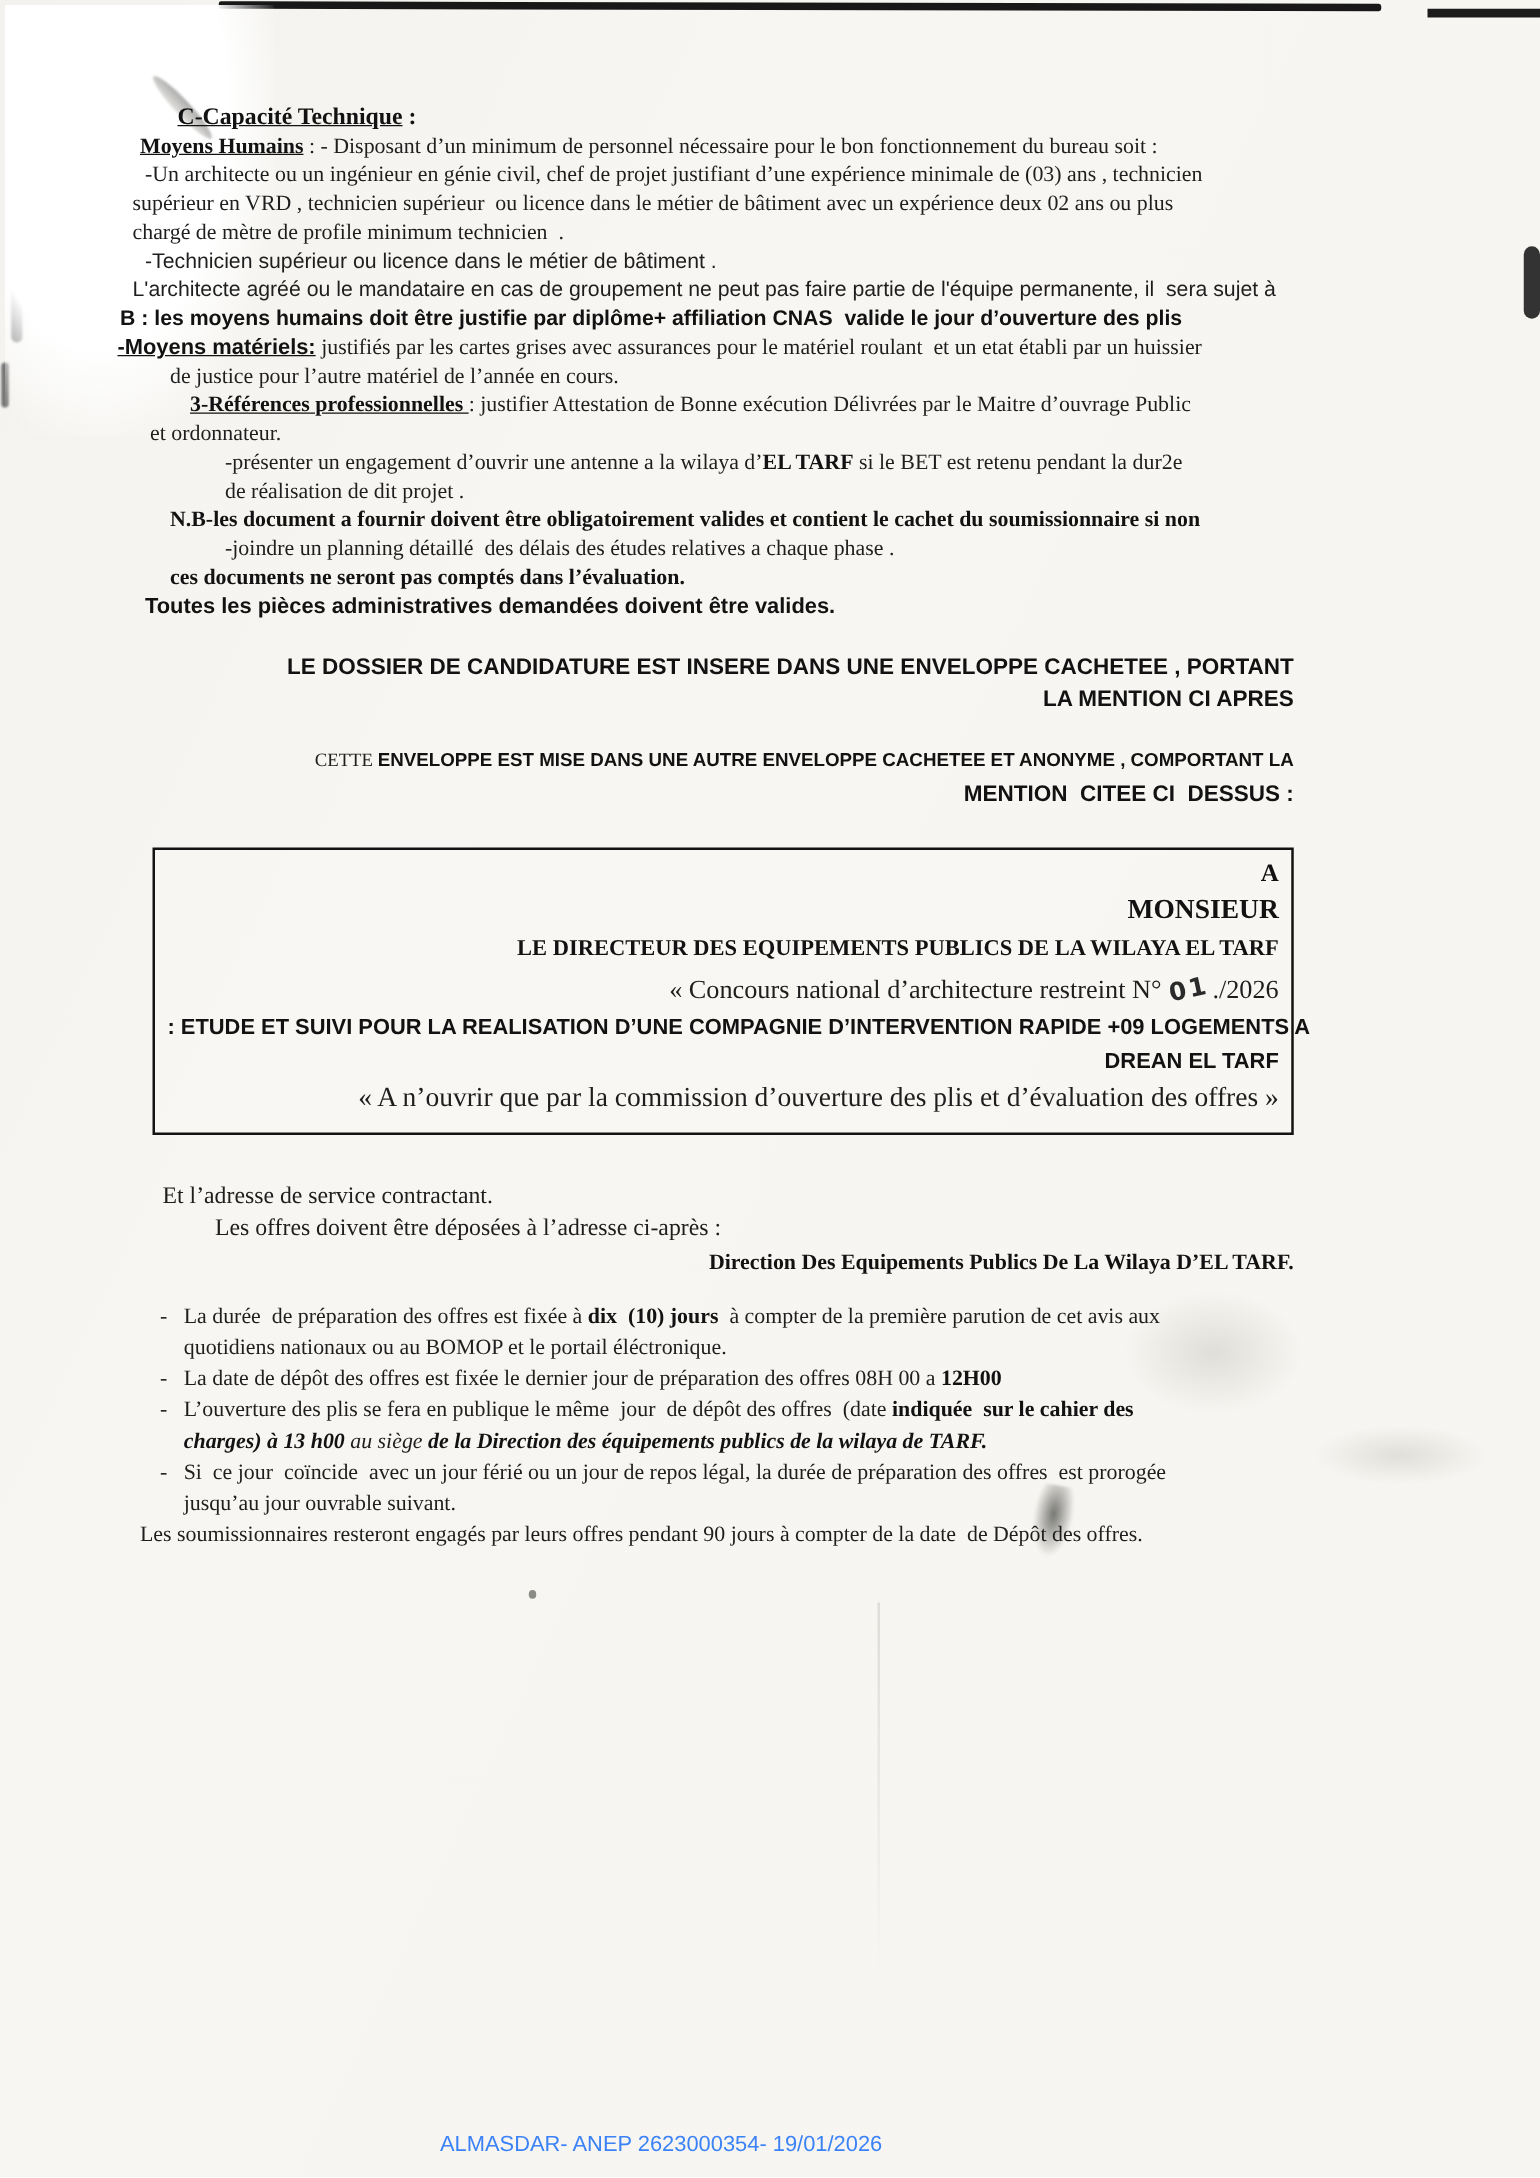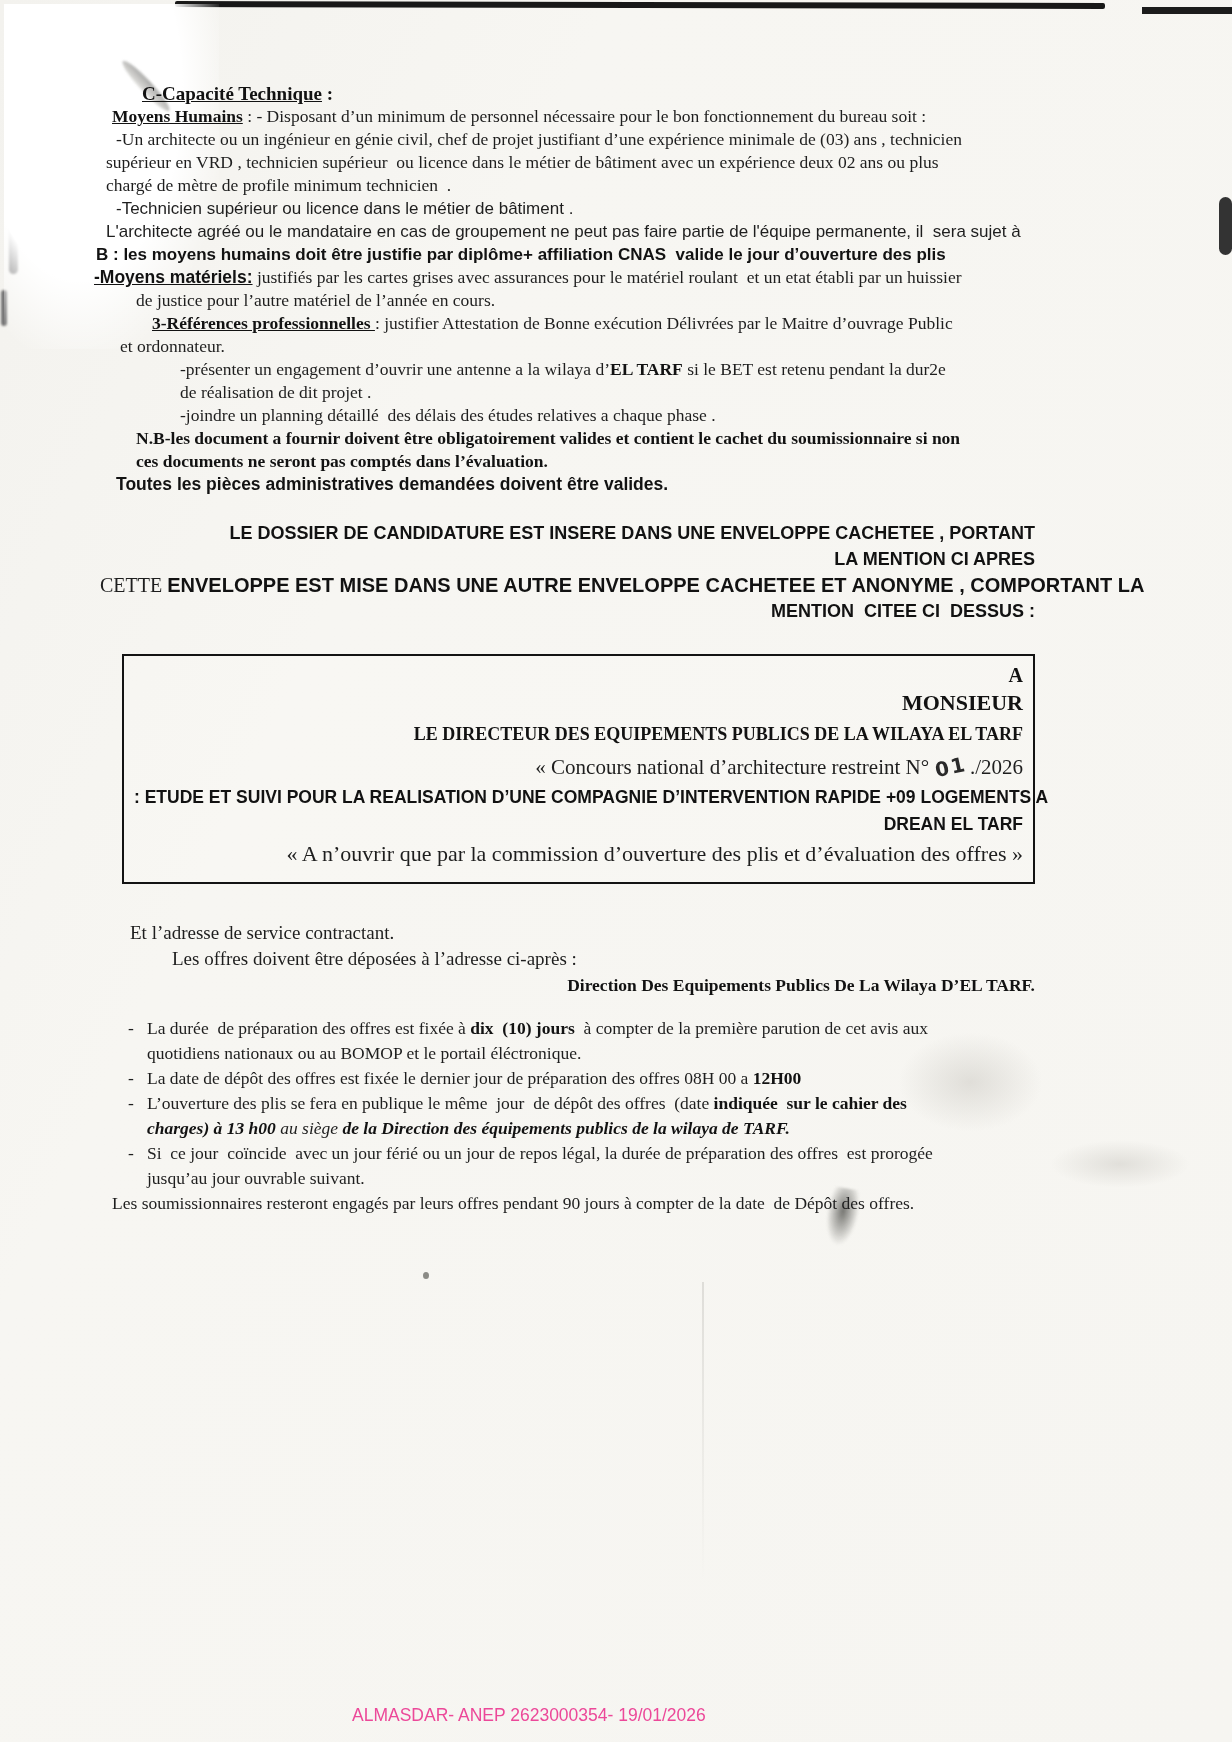--- a/index.html
+++ b/index.html
@@ -17,21 +17,21 @@
   .seg-sans{font-family:"Liberation Sans",sans-serif;}
   .seg-serif{font-family:"Liberation Serif",serif;font-weight:normal;}
   .hw{
     font-family:"DejaVu Sans",sans-serif;display:inline-block;
     transform:rotate(-12deg);letter-spacing:2px;margin:0 3px 0 6px;
     font-weight:600;font-size:.95em;color:#2a2a2a;
   }
   .notice-box{border:2.5px solid #131313;margin-left:22px;padding:6px 10px 12px;background:rgba(255,255,255,.12);}
   .footer{
     position:absolute;left:352px;bottom:16px;
-    font-family:"Liberation Sans",sans-serif;font-size:17.5px;color:#ec4899;
+    font-family:"Liberation Sans",sans-serif;font-size:17.5px;color:#3b82f6;
   }
   
   .art{position:absolute;pointer-events:none;}
   .bar-top{left:175px;top:2px;width:930px;height:6px;background:#181818;border-radius:2px;transform:rotate(.12deg);}
   .bar-top-right{left:1142px;top:7px;width:90px;height:7px;background:#1c1c1c;}
   .blob-l1{left:4px;top:136px;width:13px;height:74px;background:#2f2f2f;border-radius:8px;filter:blur(.6px);}
   .blob-l2{left:9px;top:212px;width:9px;height:62px;background:#454545;border-radius:8px;filter:blur(.8px);}
   .blob-l3{left:1px;top:290px;width:6px;height:36px;background:#777;border-radius:6px;filter:blur(1px);}
   .blob-r1{left:1219px;top:197px;width:13px;height:58px;background:#333;border-radius:8px;filter:blur(.6px);}
   .page-curl{left:4px;top:4px;width:215px;height:345px;background:radial-gradient(ellipse at 35% 25%,#ffffff 52%,rgba(255,255,255,0) 76%);}
@@ -67,27 +67,27 @@
     <div class="line f-serif" style="margin-left: 6px;"><span class="">chargé de mètre de profile minimum technicien  .</span></div>
     <div class="line f-sans" style="margin-left: 16px;"><span class="">-Technicien supérieur ou licence dans le métier de bâtiment .</span></div>
     <div class="line f-sans" style="margin-left: 6px;"><span class="">L'architecte agréé ou le mandataire en cas de groupement ne peut pas faire partie de l'équipe permanente, il  sera sujet à</span></div>
     <div class="line f-sans" style="margin-left: -4px;"><span class="bold ">B : les moyens humains doit être justifie par diplôme+ affiliation CNAS  valide le jour d’ouverture des plis</span></div>
     <div class="line f-serif" style="margin-left: -6px;"><span class="bold und seg-sans ">-Moyens matériels:</span><span class=""> justifiés par les cartes grises avec assurances pour le matériel roulant  et un etat établi par un huissier</span></div>
     <div class="line f-serif" style="margin-left: 36px;"><span class="">de justice pour l’autre matériel de l’année en cours.</span></div>
     <div class="line f-serif" style="margin-left: 52px;"><span class="bold und ">3-Références professionnelles </span><span class="">: justifier Attestation de Bonne exécution Délivrées par le Maitre d’ouvrage Public</span></div>
     <div class="line f-serif" style="margin-left: 20px;"><span class="">et ordonnateur.</span></div>
     <div class="line f-serif" style="margin-left: 80px;"><span class="">-présenter un engagement d’ouvrir une antenne a la wilaya d’</span><span class="bold ">EL TARF</span><span class=""> si le BET est retenu pendant la dur2e</span></div>
     <div class="line f-serif" style="margin-left: 80px;"><span class="">de réalisation de dit projet .</span></div>
+    <div class="line f-serif" style="margin-left: 36px;"><span class="bold ">N.B-les document a fournir doivent être obligatoirement valides et contient le cachet du soumissionnaire si non</span></div>
     <div class="line f-serif" style="margin-left: 80px;"><span class="">-joindre un planning détaillé  des délais des études relatives a chaque phase .</span></div>
-    <div class="line f-serif" style="margin-left: 36px;"><span class="bold ">N.B-les document a fournir doivent être obligatoirement valides et contient le cachet du soumissionnaire si non</span></div>
     <div class="line f-serif" style="margin-left: 36px;"><span class="bold ">ces documents ne seront pas comptés dans l’évaluation.</span></div>
     <div class="line f-sans" style="margin-left: 16px; font-size: 17.5px;"><span class="bold ">Toutes les pièces administratives demandées doivent être valides.</span></div>
     <div class="line f-sans center" style="margin-top: 24px; font-size: 18px; line-height: 26px;"><span class="bold ">LE DOSSIER DE CANDIDATURE EST INSERE DANS UNE ENVELOPPE CACHETEE , PORTANT</span></div>
     <div class="line f-sans center" style="font-size: 18px; line-height: 26px;"><span class="bold ">LA MENTION CI APRES</span></div>
-    <div class="line f-sans center" style="font-size: 20px; line-height: 26px;"><span class="seg-serif ">CETTE </span><span class="bold ">ENVELOPPE EST MISE DANS UNE AUTRE ENVELOPPE CACHETEE ET ANONYME , COMPORTANT LA</span></div>
+    <div class="line f-sans center" style="font-size: 15px; line-height: 26px; margin-top: 24px;"><span class="seg-serif ">CETTE </span><span class="bold ">ENVELOPPE EST MISE DANS UNE AUTRE ENVELOPPE CACHETEE ET ANONYME , COMPORTANT LA</span></div>
     <div class="line f-sans center" style="font-size: 18px; line-height: 26px;"><span class="bold ">MENTION  CITEE CI  DESSUS :</span></div>
     <div class="notice-box" style="margin-top: 30px;">
       <div class="line f-serif center" style="font-size: 20px; line-height: 26px;"><span class="bold ">A</span></div>
       <div class="line f-serif center" style="font-size: 22px; line-height: 30px;"><span class="bold ">MONSIEUR</span></div>
       <div class="line f-serif center" style="font-size: 18px; line-height: 32px;"><span class="bold ">LE DIRECTEUR DES EQUIPEMENTS PUBLICS DE LA WILAYA EL TARF</span></div>
       <div class="line f-serif center" style="font-size: 21px; line-height: 34px;"><span class="">« Concours national d’architecture restreint N°</span><span class="hw">01</span><span class="">./2026</span></div>
       <div class="line f-sans center" style="font-size: 17.5px; line-height: 27px;"><span class="bold ">: ETUDE ET SUIVI POUR LA REALISATION D’UNE COMPAGNIE D’INTERVENTION RAPIDE +09 LOGEMENTS A</span></div>
       <div class="line f-sans center" style="font-size: 17.5px; line-height: 27px;"><span class="bold ">DREAN EL TARF</span></div>
       <div class="line f-serif center" style="font-size: 22px; line-height: 32px;"><span class="">« A n’ouvrir que par la commission d’ouverture des plis et d’évaluation des offres »</span></div>
     </div>

